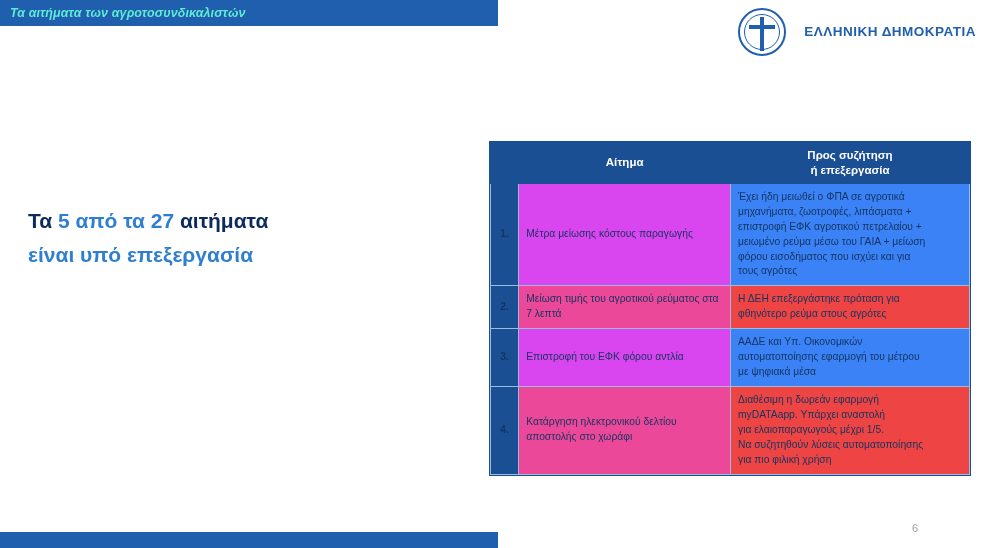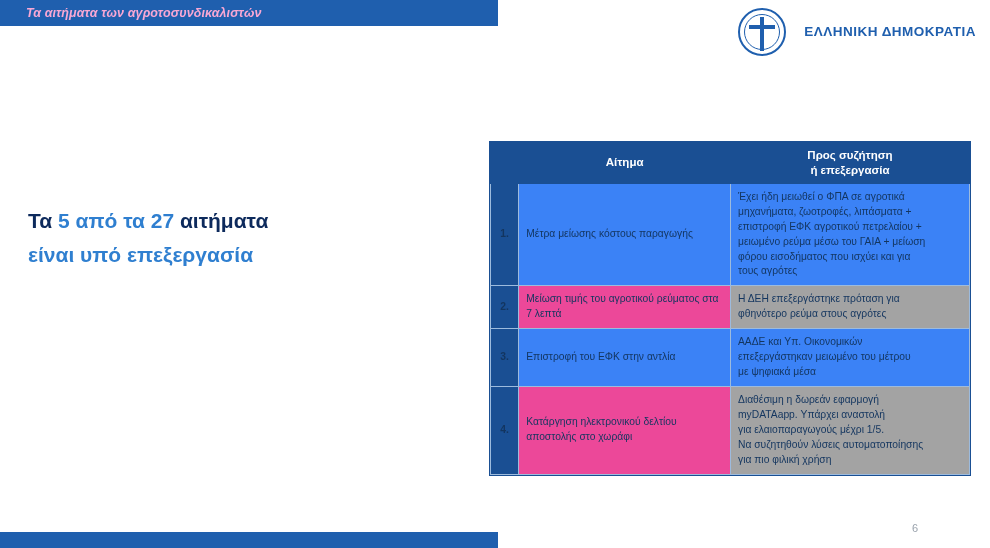--- a/index.html
+++ b/index.html
@@ -16,25 +16,25 @@
   
   .title-bar {
     position: absolute;
     left: 0; top: 0;
     width: 498px; height: 26px;
     background: #1f5fae;
     display: flex;
     align-items: center;
   }
   .title-bar .title-text {
-    color: #f9a8d4;
+    color: #5eead4;
     font-size: 12.5px;
     font-weight: bold;
     font-style: italic;
-    padding-left: 26px;
+    padding-left: 10px;
     letter-spacing: 0.1px;
     white-space: nowrap;
   }
 
   
   .bottom-bar {
     position: absolute;
     left: 0; bottom: 0;
     width: 498px; height: 16px;
     background: #1f5fae;
@@ -145,29 +145,29 @@
   td.num-cell {
     background: #1a4f93;
     color: #ffffff;
     text-align: center;
     font-size: 10.5px;
     font-weight: bold;
     padding: 4px 2px;
     border: 1px solid #1a4f93;
   }
   td.req-cell {
-    background: #3b82f6;
+    background: #d946ef;
     color: #1b4a86;
   }
   td.status-cell {
     background: #3b82f6;
     color: #1b4a86;
   }
   tr.alt td.req-cell { background: #ec4899; }
-  tr.alt td.status-cell { background: #a3a3a3; }
+  tr.alt td.status-cell { background: #ef4444; }
 
   .status-line { display: block; }
 
   
   .page-num {
     position: absolute;
     right: 72px; bottom: 14px;
     font-size: 11px;
     color: #9aa3ad;
   }
@@ -228,24 +228,24 @@
       <tr class="alt">
         <td class="num-cell">2.</td>
         <td class="req-cell">Μείωση τιμής του αγροτικού ρεύματος στα 7 λεπτά</td>
         <td class="status-cell">
           <span class="status-line">Η ΔΕΗ επεξεργάστηκε πρόταση για</span>
           <span class="status-line">φθηνότερο ρεύμα στους αγρότες</span>
         </td>
       </tr>
       <tr>
         <td class="num-cell">3.</td>
-        <td class="req-cell">Επιστροφή του ΕΦΚ στην αντλία</td>
+        <td class="req-cell">Επιστροφή του ΕΦΚ φόρου αντλία</td>
         <td class="status-cell">
           <span class="status-line">ΑΑΔΕ και Υπ. Οικονομικών</span>
-          <span class="status-line">επεξεργάστηκαν μειωμένο του μέτρου</span>
+          <span class="status-line">αυτοματοποίησης εφαρμογή του μέτρου</span>
           <span class="status-line">με ψηφιακά μέσα</span>
         </td>
       </tr>
       <tr class="alt">
         <td class="num-cell">4.</td>
         <td class="req-cell">Κατάργηση ηλεκτρονικού δελτίου αποστολής στο χωράφι</td>
         <td class="status-cell">
           <span class="status-line">Διαθέσιμη η δωρεάν εφαρμογή</span>
           <span class="status-line">myDATAapp. Υπάρχει αναστολή</span>
           <span class="status-line">για ελαιοπαραγωγούς μέχρι 1/5.</span>

